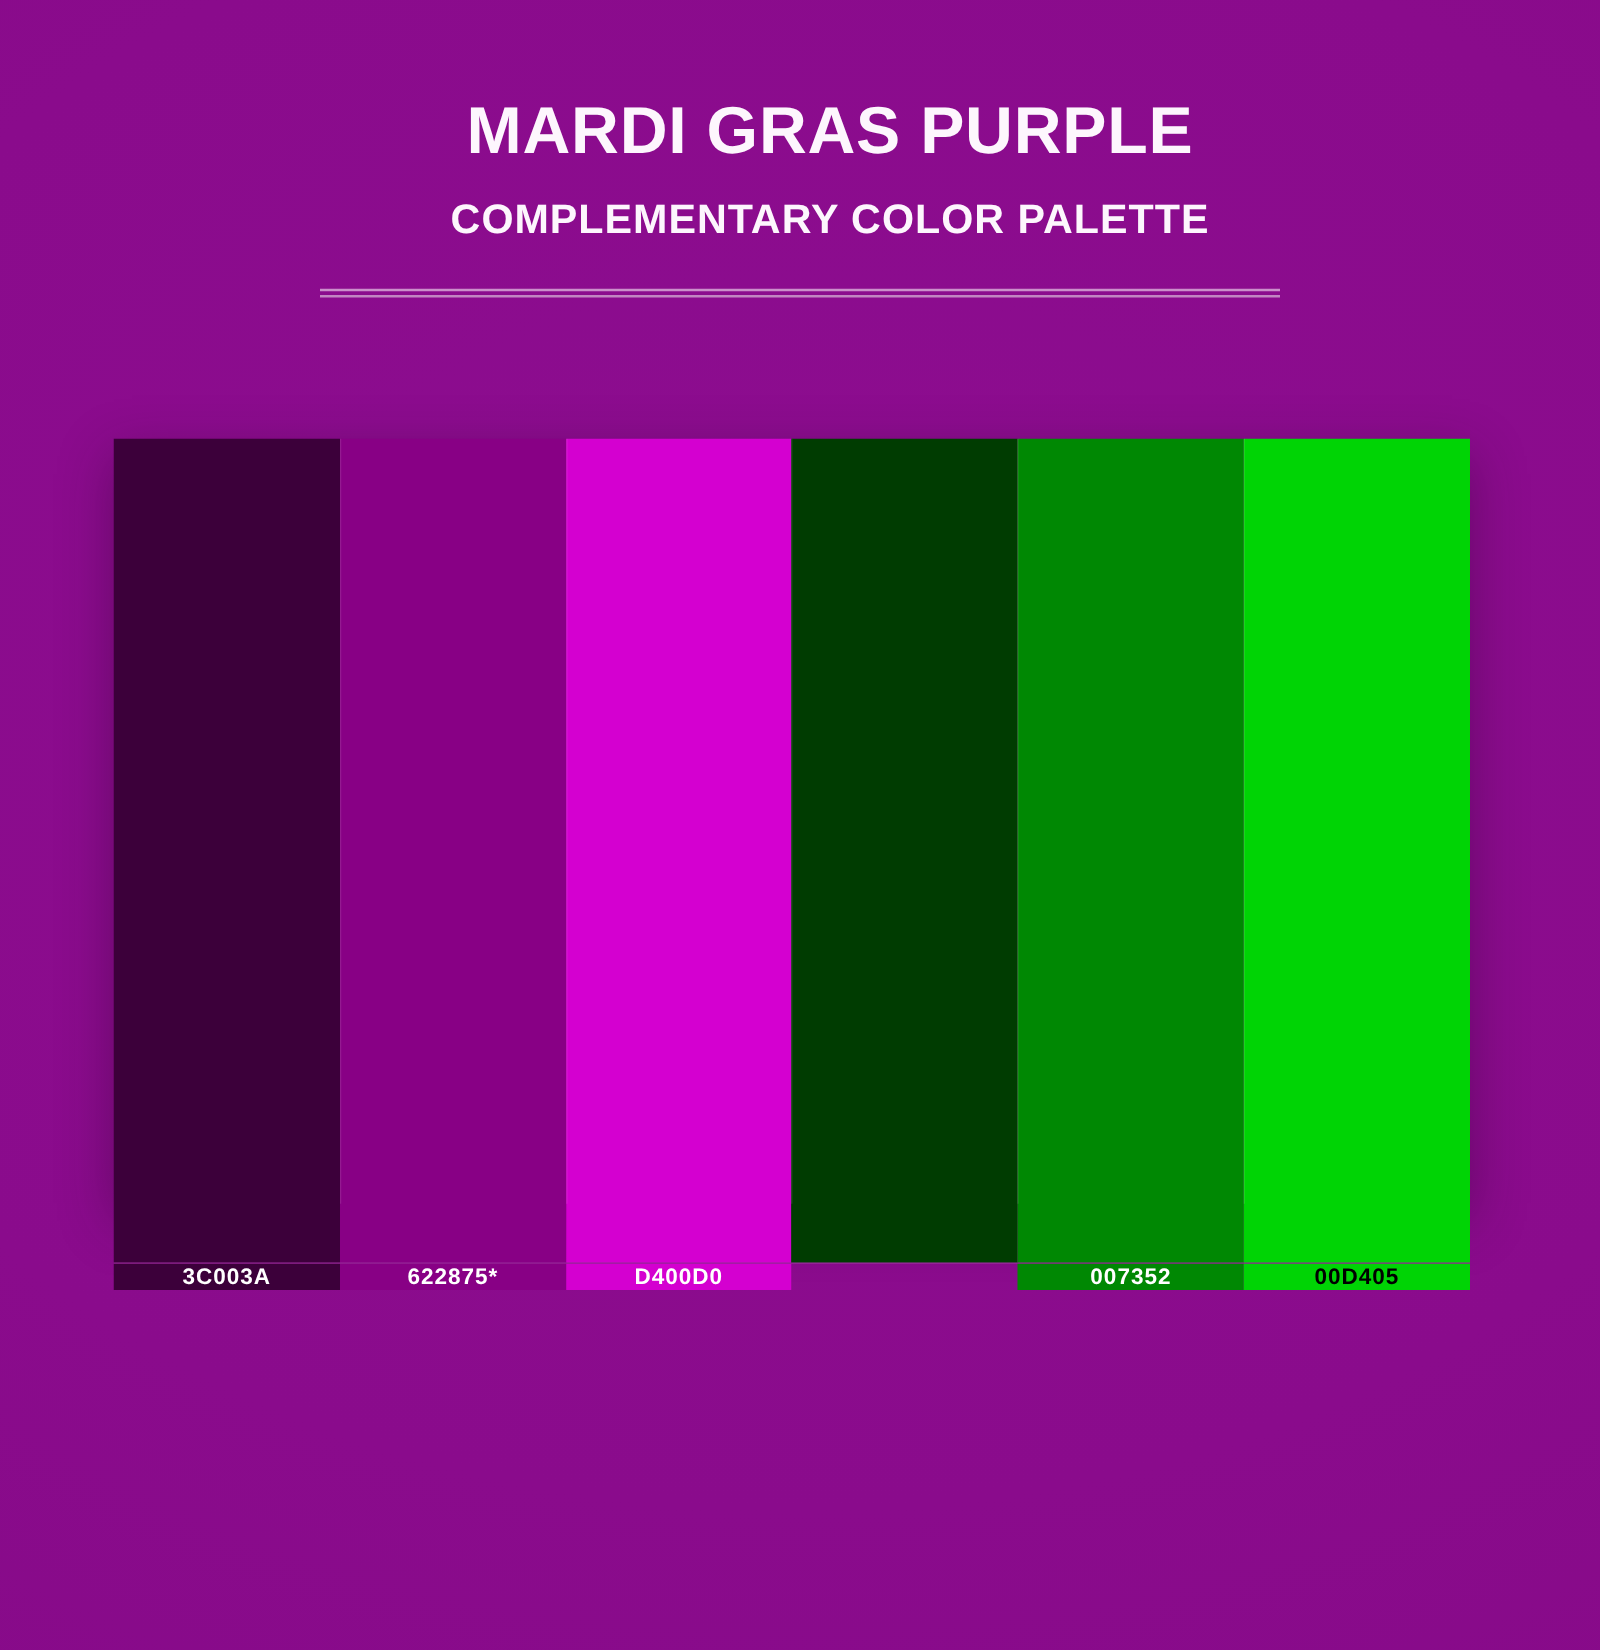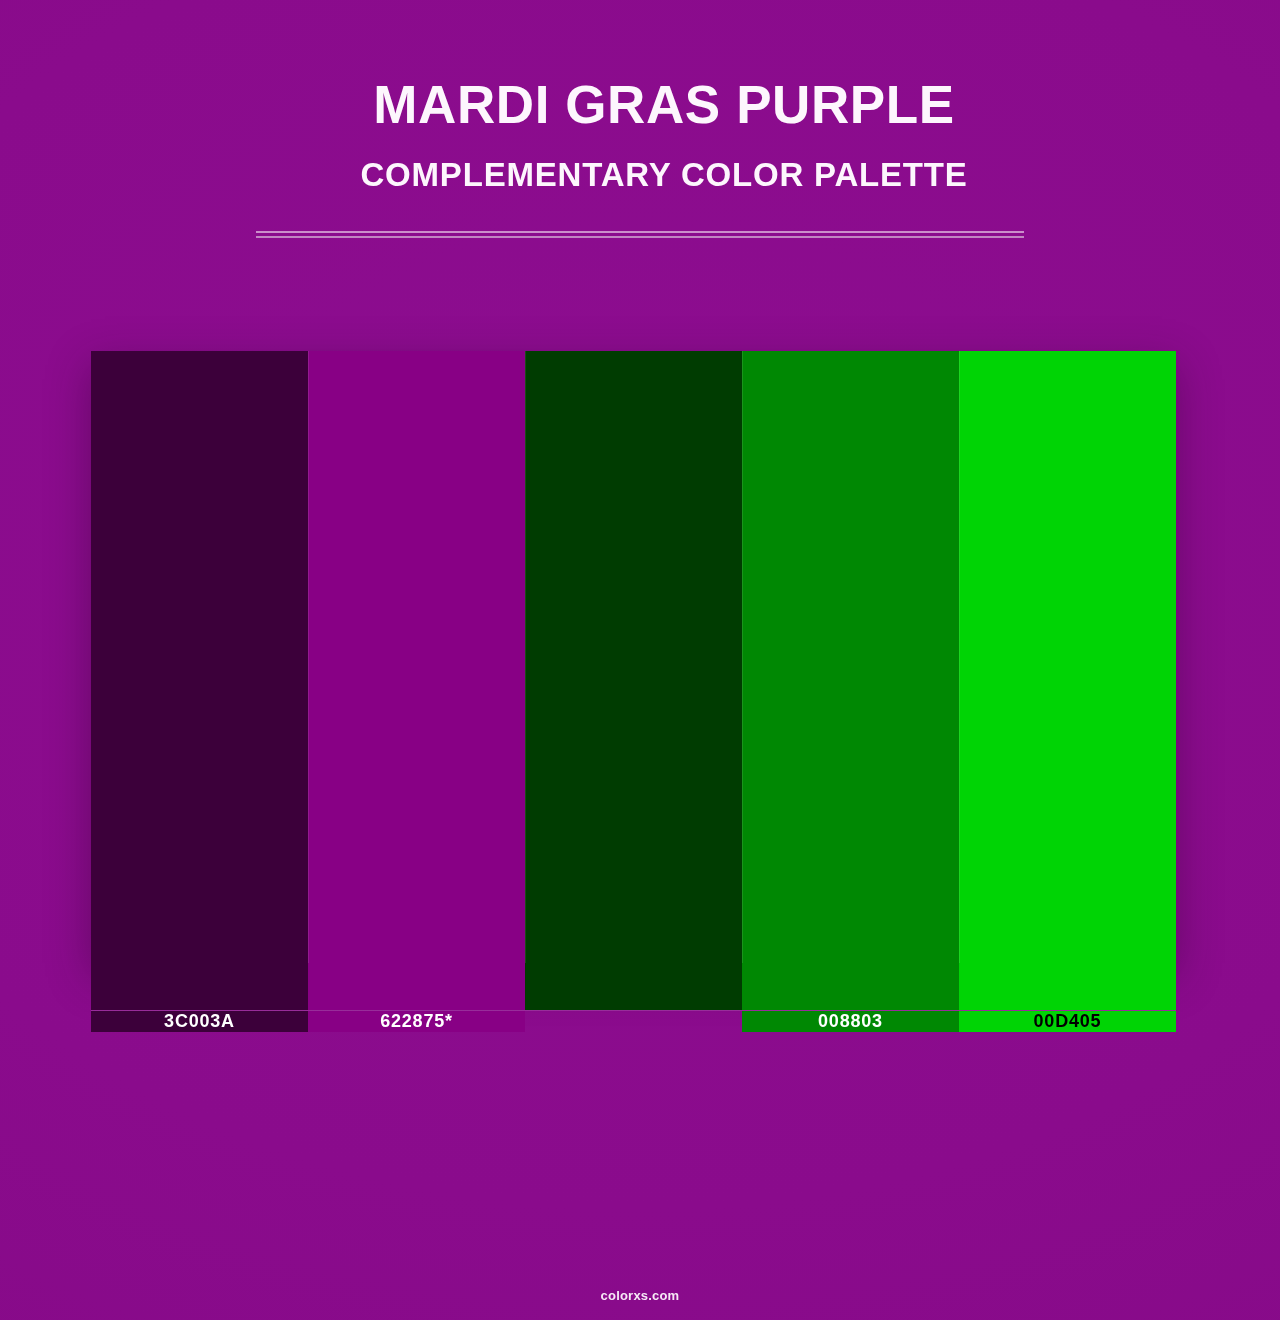--- a/index.html
+++ b/index.html
@@ -176,36 +176,40 @@
         </div>
       </div>
       <div class="swatch-col">
         <div class="swatch-top" style="background: rgb(136, 0, 133);"></div>
         <div class="swatch-sep"></div>
         <div class="swatch-label-cell" style="background: rgb(136, 0, 133);">
           <span class="swatch-label" style="color: rgb(255, 255, 255);">622875*</span>
         </div>
       </div>
       <div class="swatch-col">
+        <div class="swatch-top" style="background: rgb(212, 0, 208);"></div>
+        <div class="swatch-sep"></div>
+        <div class="swatch-label-cell" style="background: rgb(212, 0, 208);">
+          <span class="swatch-label" style="color: rgb(255, 255, 255);">D400D0</span>
+        </div>
+      </div>
+      <div class="swatch-col">
         <div class="swatch-top" style="background: rgb(0, 60, 1);"></div>
         <div class="swatch-sep"></div>
       </div>
       <div class="swatch-col">
         <div class="swatch-top" style="background: rgb(0, 136, 3);"></div>
         <div class="swatch-sep"></div>
         <div class="swatch-label-cell" style="background: rgb(0, 136, 3);">
-          <span class="swatch-label" style="color: rgb(255, 255, 255);">008803</span>
+          <span class="swatch-label" style="color: rgb(255, 255, 255);">007352</span>
         </div>
       </div>
       <div class="swatch-col">
         <div class="swatch-top" style="background: rgb(0, 212, 5);"></div>
         <div class="swatch-sep"></div>
         <div class="swatch-label-cell" style="background: rgb(0, 212, 5);">
           <span class="swatch-label" style="color: rgb(0, 0, 0);">00D405</span>
         </div>
       </div>
     </div>
 
-  <div class="footer">
-    <span class="footer-text">colorxs.com</span>
-  </div>
 
 </div>
 
 </body></html>

